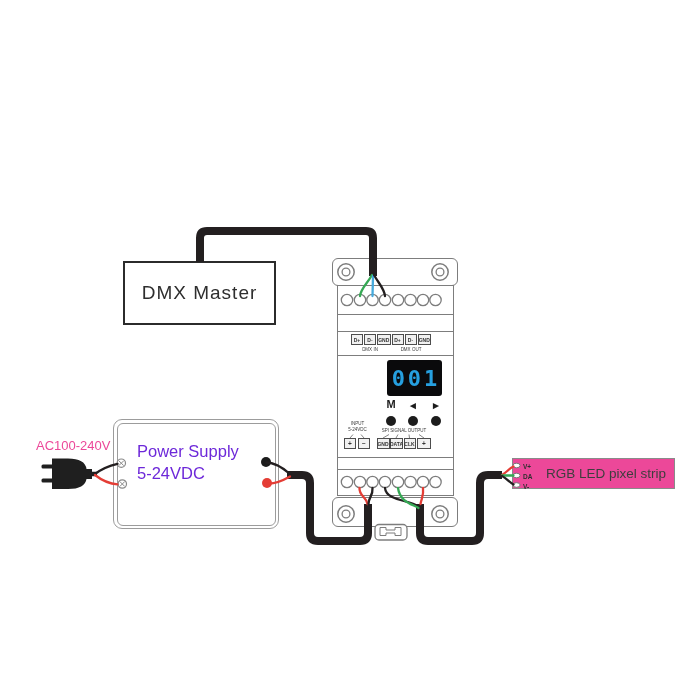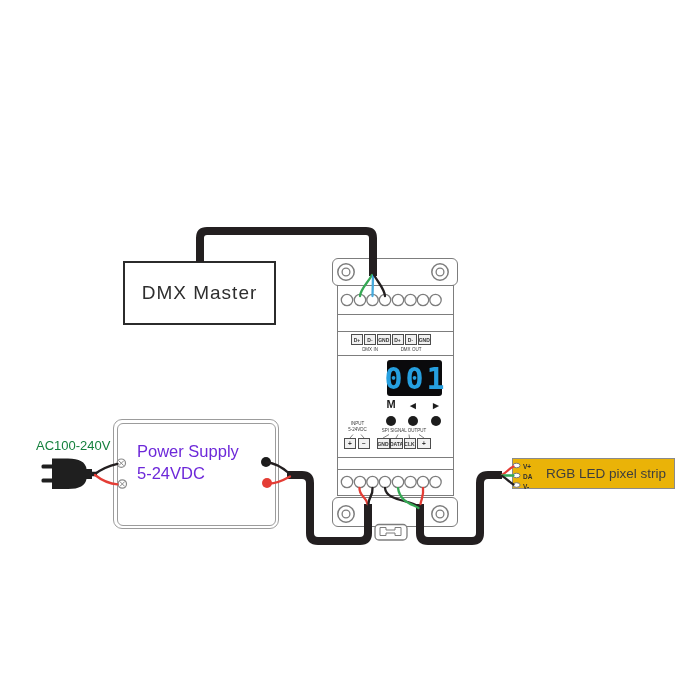--- a/index.html
+++ b/index.html
@@ -13,32 +13,32 @@
   
   .ear{border:1.4px solid #7d7d7d;border-radius:6px;background:#fff;}
   .ear-top{left:332px;top:220px;width:126px;height:28px;}
   .ear-bottom{left:332px;top:459px;width:126px;height:30px;}
   .dev-body{left:337px;top:247px;width:117px;height:211px;border:1.4px solid #7d7d7d;background:#fff;}
   .hline{position:absolute;left:0;width:100%;height:1.2px;background:#7d7d7d;}
   .term-box{border:0.8px solid #4d4d4d;background:#f1f1f1;display:flex;align-items:center;
             justify-content:center;font-weight:bold;color:#333;height:11px;font-size:5px;}
   .tiny{font-size:4.5px;color:#3a3a3a;text-align:center;line-height:5.5px;}
   .display{left:387px;top:322px;width:55px;height:36px;background:#0a0a0c;border-radius:3px;}
-  .display span{font-family:"DejaVu Sans Mono",monospace;font-weight:bold;font-size:30px;
+  .display span{font-family:"DejaVu Sans Mono",monospace;font-weight:bold;font-size:22px;
                 color:#26a0e0;letter-spacing:3px;margin-left:3px;text-align:right;}
   .btn-label{font-weight:bold;color:#1c1c1c;text-align:center;}
   .btn-dot{width:10.5px;height:10.5px;border-radius:50%;background:#1c1c1c;}
   
   .psu{left:113px;top:381px;width:166px;height:110px;border:1.5px solid #9c9c9c;border-radius:9px;background:#fff;}
   .psu-inner{position:absolute;left:2.5px;top:2.5px;right:2.5px;bottom:2.5px;border:1px solid #9c9c9c;border-radius:6px;}
   .psu-text{left:137px;top:403px;font-size:16.5px;line-height:21.5px;color:#6d28d9;}
   .psu-text span{display:block;}
-  .ac-label{left:36px;top:400px;font-size:13px;color:#15803d;}
-  
-  .strip{left:512px;top:420px;width:163px;height:31px;border:1.2px solid #8a8a8a;background:#eab308;}
+  .ac-label{left:36px;top:400px;font-size:13px;color:#ec4899;}
+  
+  .strip{left:512px;top:420px;width:163px;height:31px;border:1.2px solid #8a8a8a;background:#ec4899;}
   .strip-label{position:absolute;left:33px;top:0;height:100%;display:flex;align-items:center;
                font-size:13.5px;color:#3e3e3e;}
   .pin{position:absolute;left:10px;font-size:6.5px;font-weight:bold;color:#2f2f2f;}
   svg.overlay{position:absolute;left:0;top:0;pointer-events:none;}
 </style>
 </head>
 <body>
 
 <div id="canvas">
 

